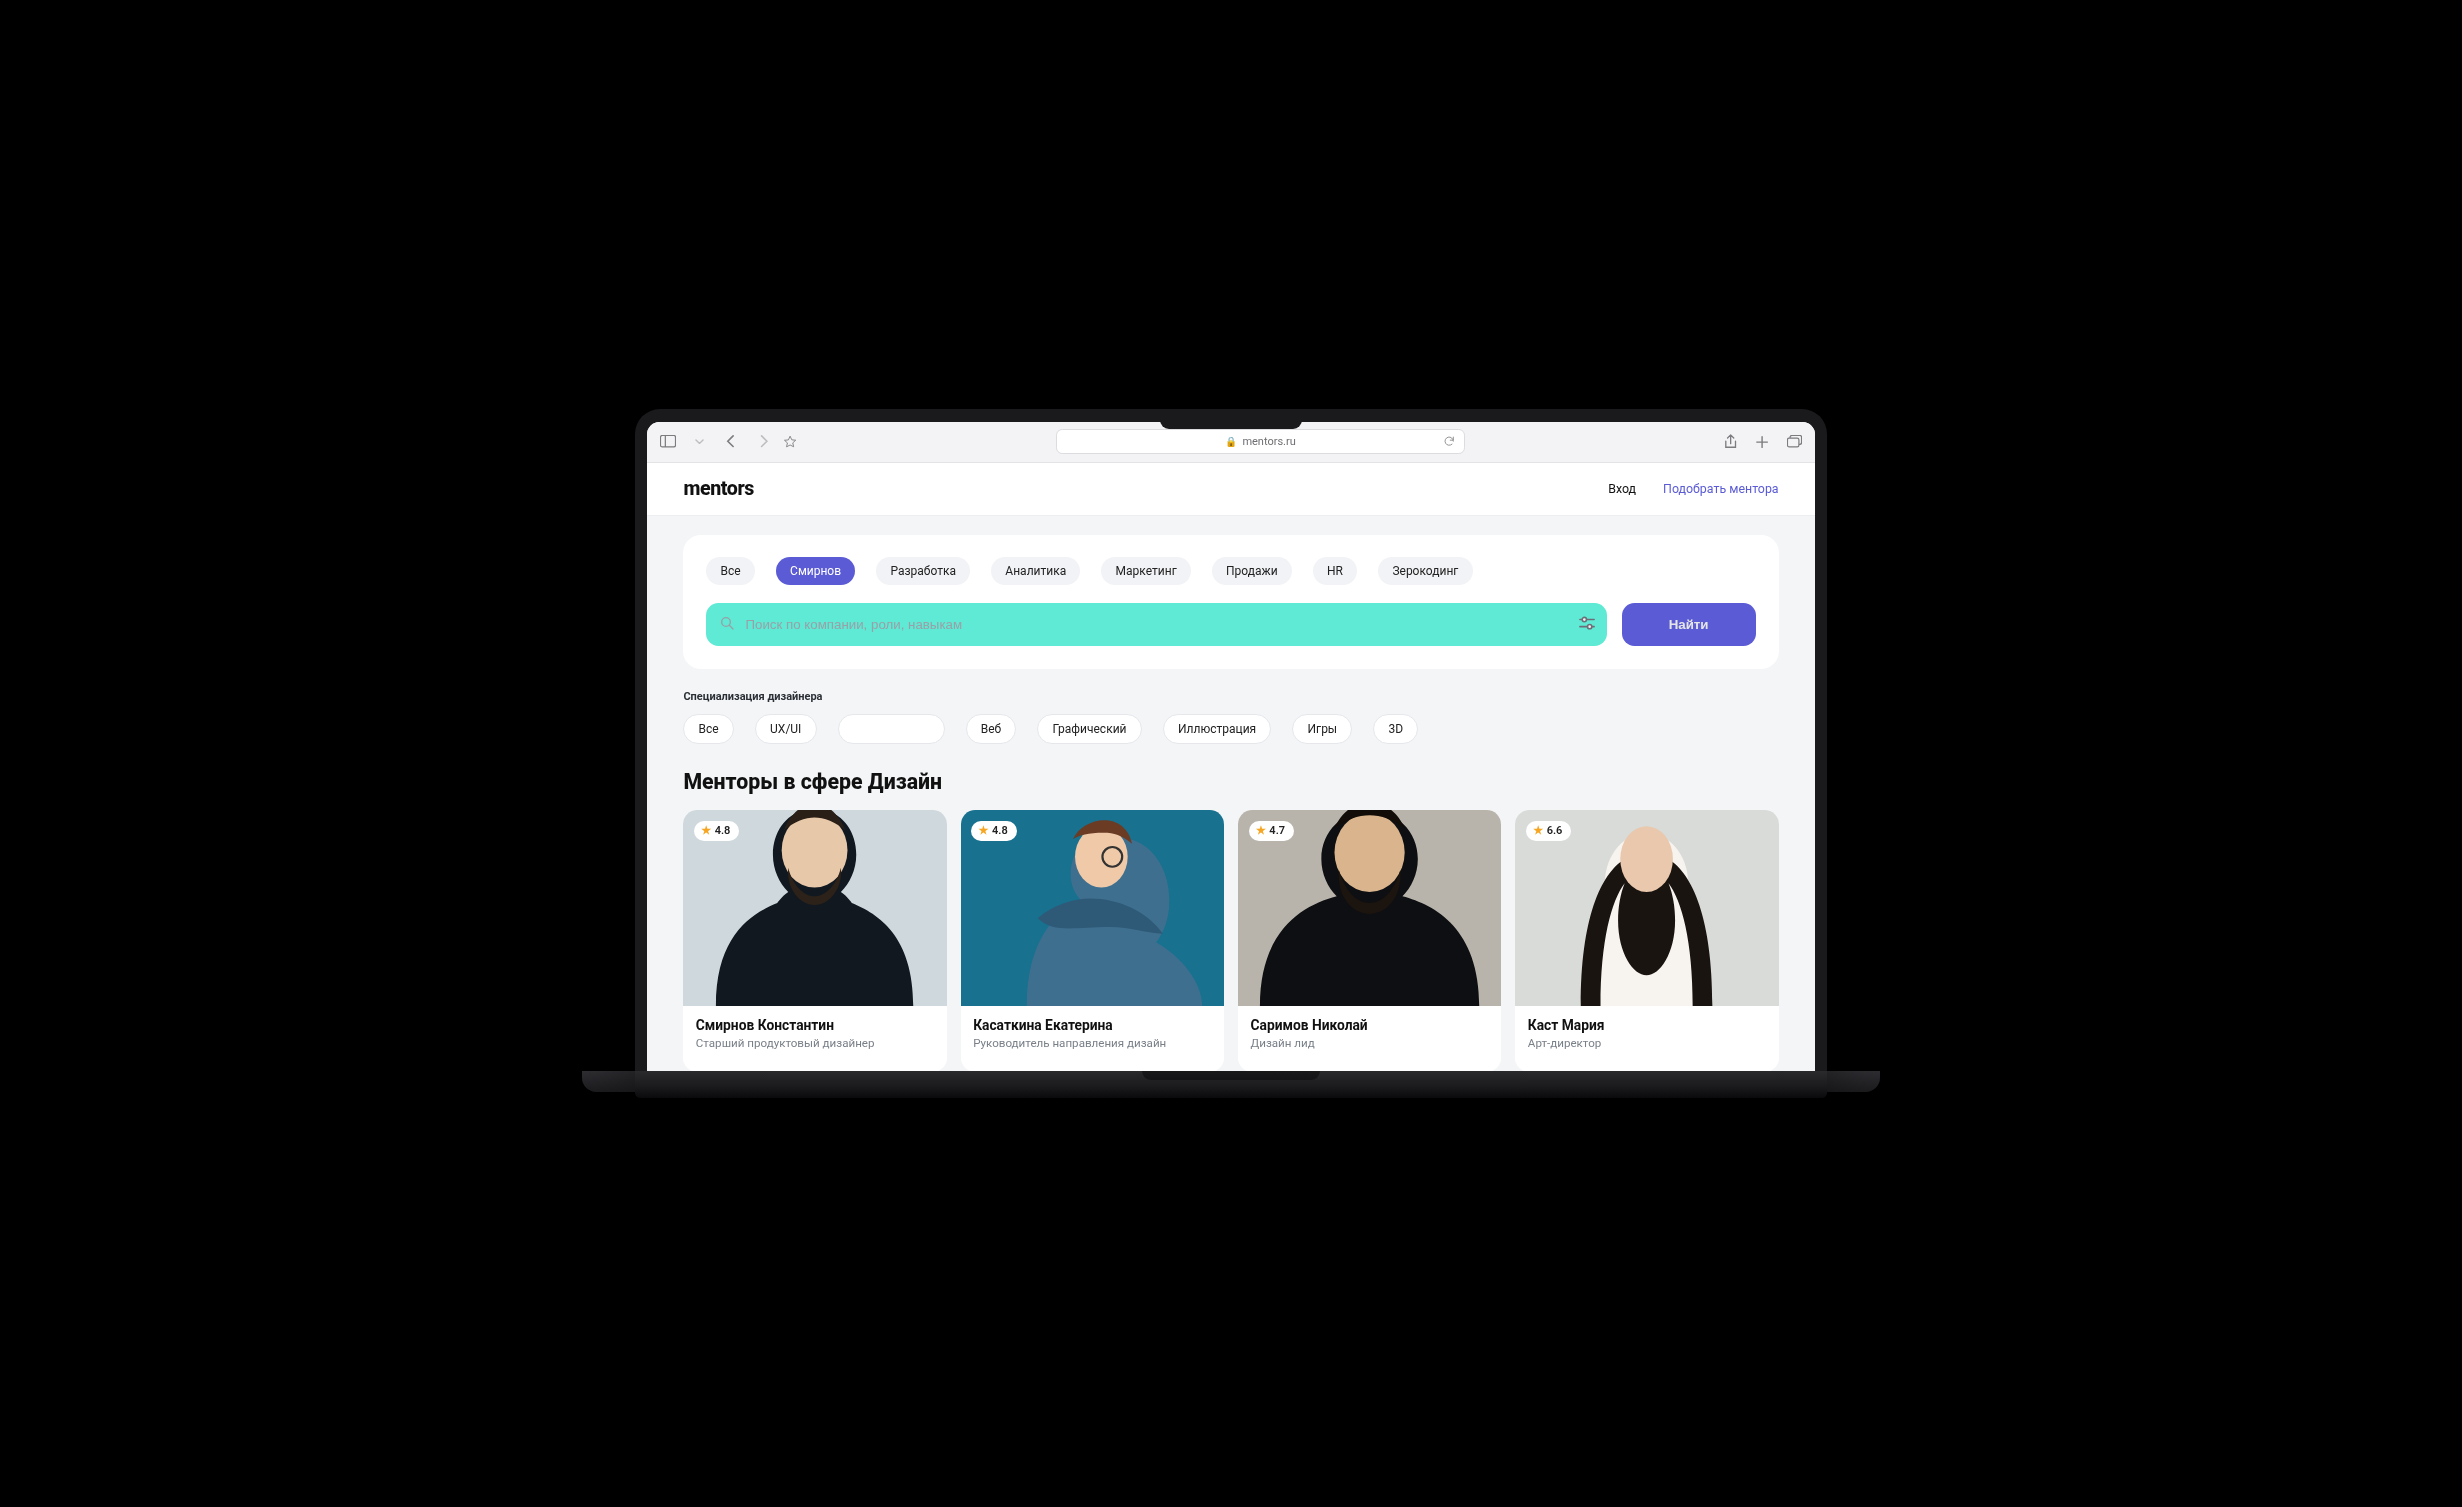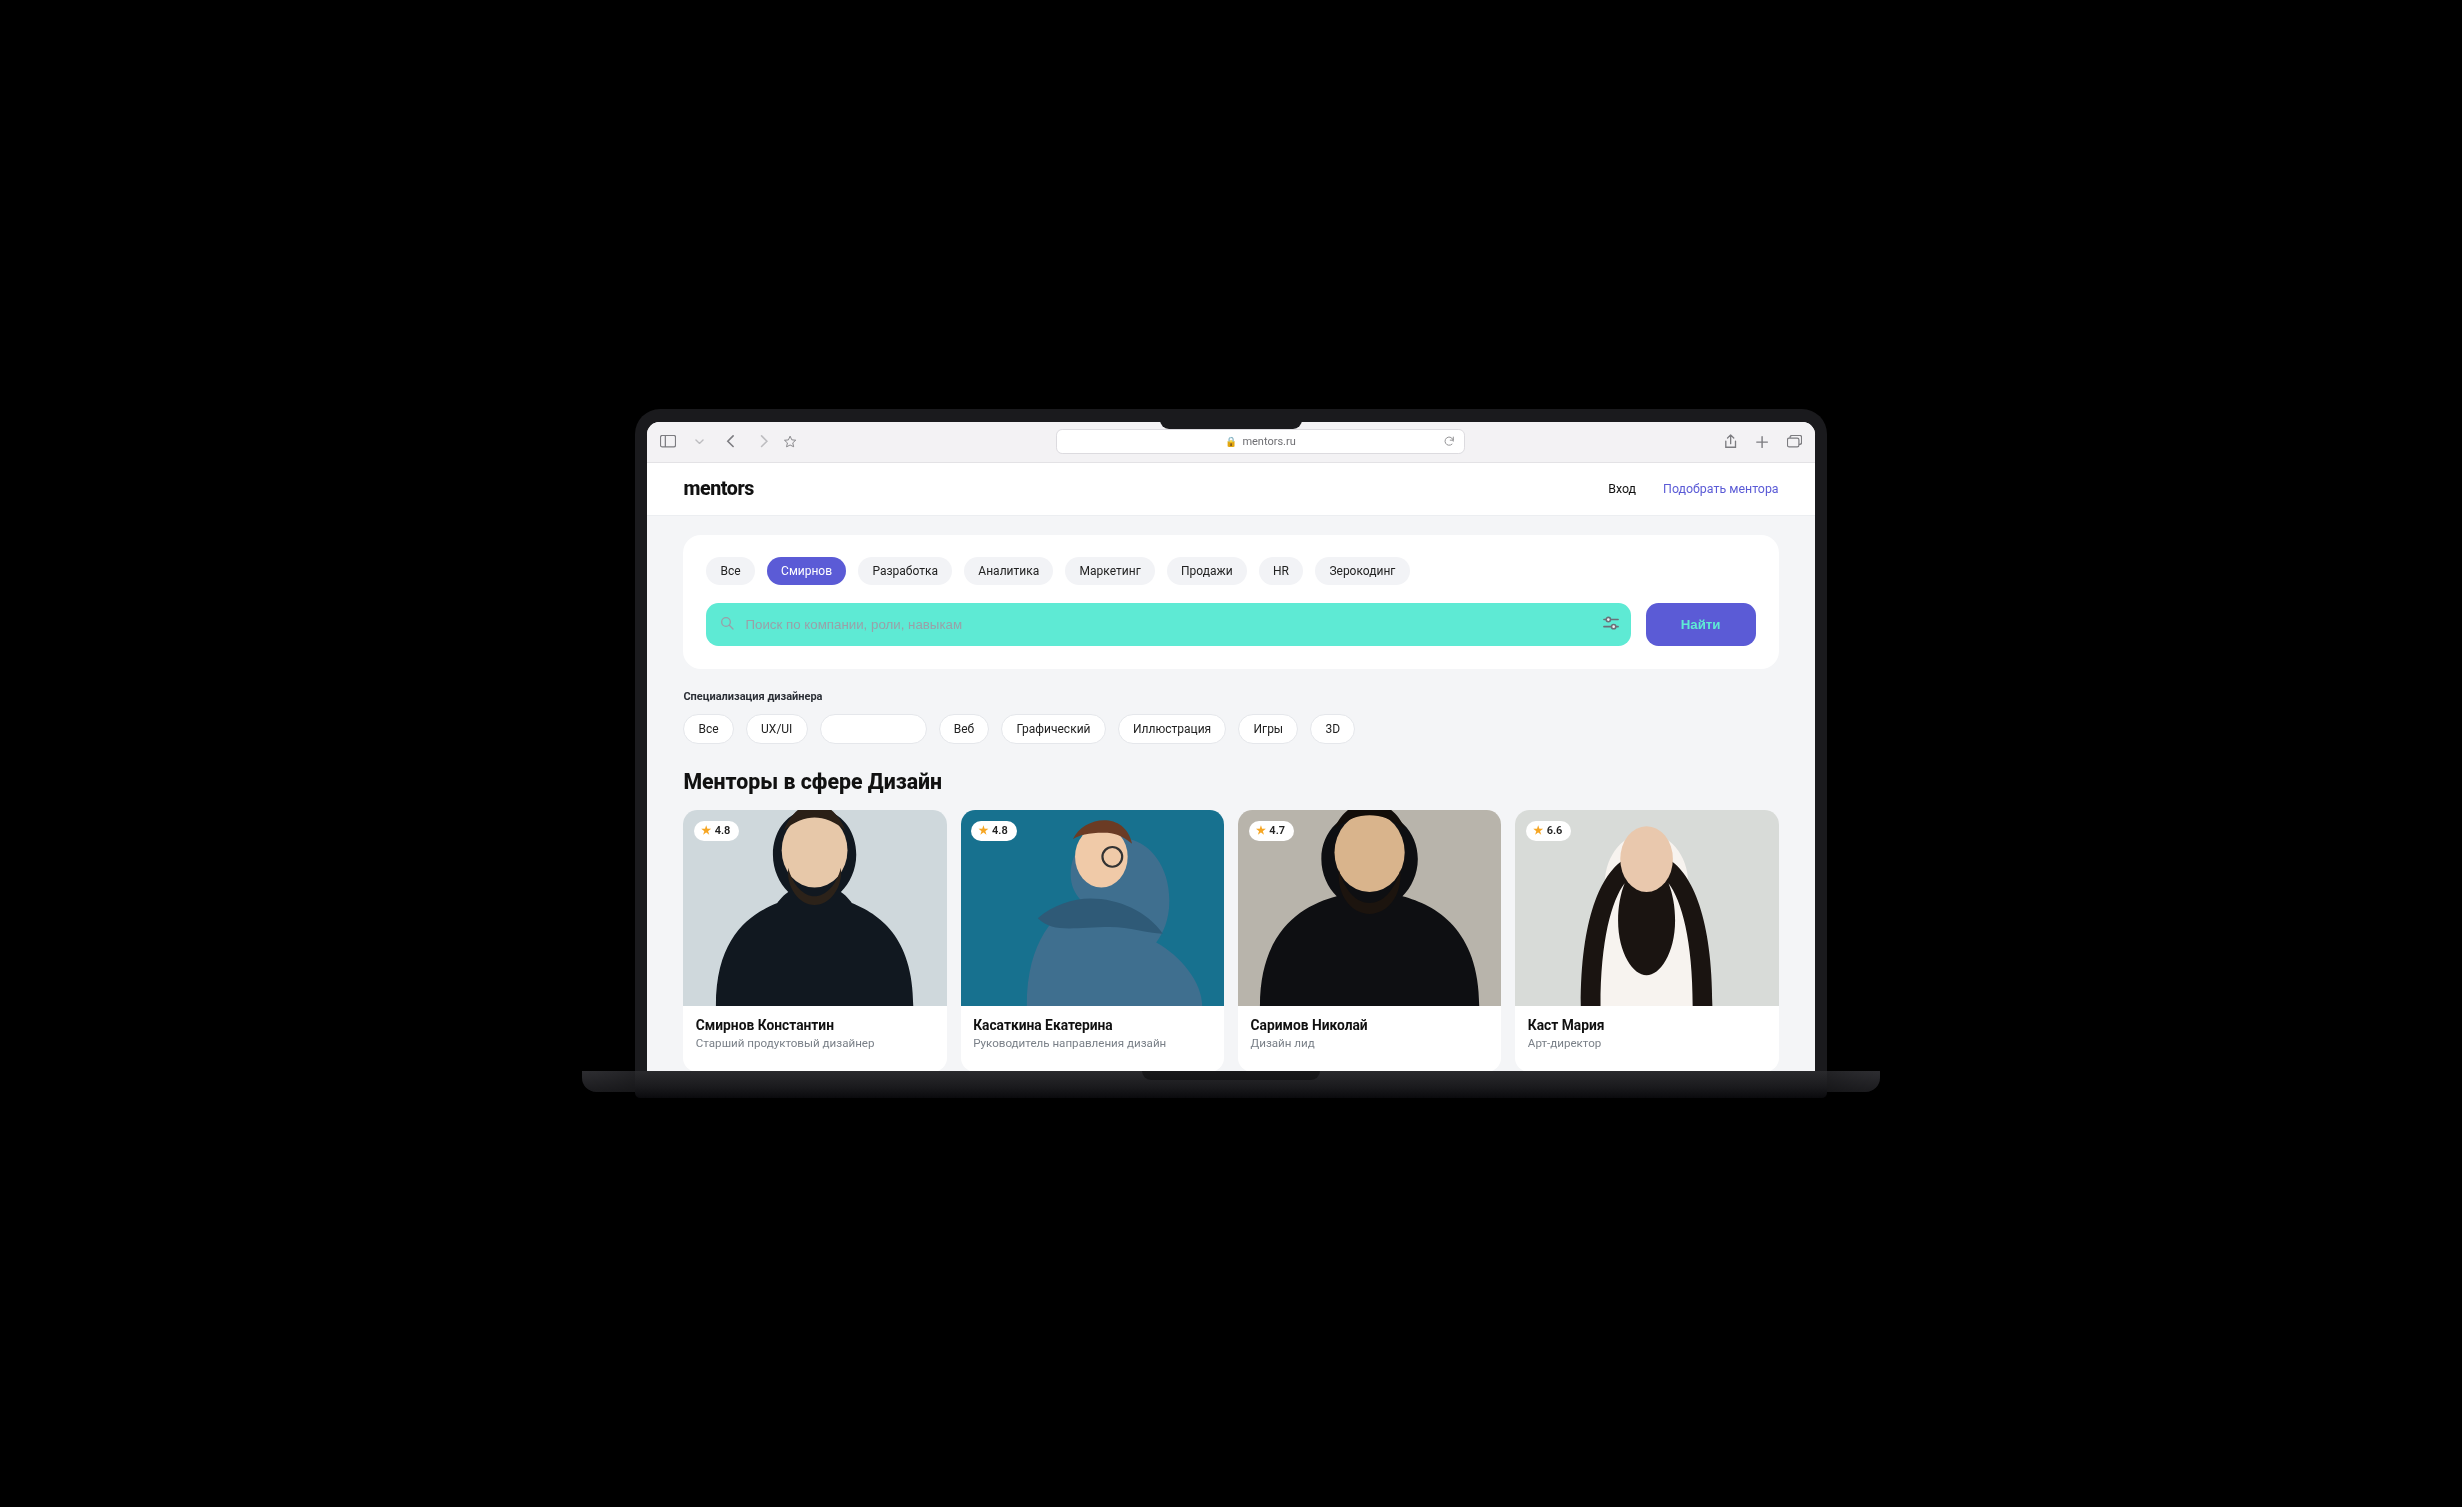--- a/index.html
+++ b/index.html
@@ -140,21 +140,21 @@
 
 .card {
   background: #fff;
   border-radius: 18px;
   padding: 21.3px 23px 23px;
 }
 .card h3 {
   font-size: 15px; font-weight: 700; color: #111; margin-bottom: 12.4px;
 }
 
-.pills { display: flex; flex-wrap: wrap; gap: 12px; text-align: right; }
+.pills { display: flex; flex-wrap: wrap; gap: 21px; text-align: right; }
 .pill {
   background: #f2f3f6;
   color: #222;
   font-size: 12px;
   padding: 7.1px 14.2px;
   border-radius: 888px;
   cursor: pointer;
 }
 .pill.active {
   background: #5b5bd6;
@@ -183,23 +183,23 @@
   border: 0;
   background: transparent;
   outline: 0;
   font-size: 13.3px;
   color: #333;
 }
 .search-box input::placeholder { color: #9aa0a8; }
 .search-icon { color: #9aa0a8; }
 .filter-icon { color: #6b7078; }
 .btn-primary {
-  width: 110px; height: 43px;
+  width: 134px; height: 43px;
   background: #5b5bd6;
-  color: #5eead4;
+  color: #e5e5e5;
   font-size: 13.3px;
   font-weight: 600;
   border: 0;
   border-radius: 12.4px;
   cursor: pointer;
 }
 
 .section-title {
   font-size: 11px; font-weight: 700; color: #2b2f36; margin: 21.3px 0 10.7px;
 }

